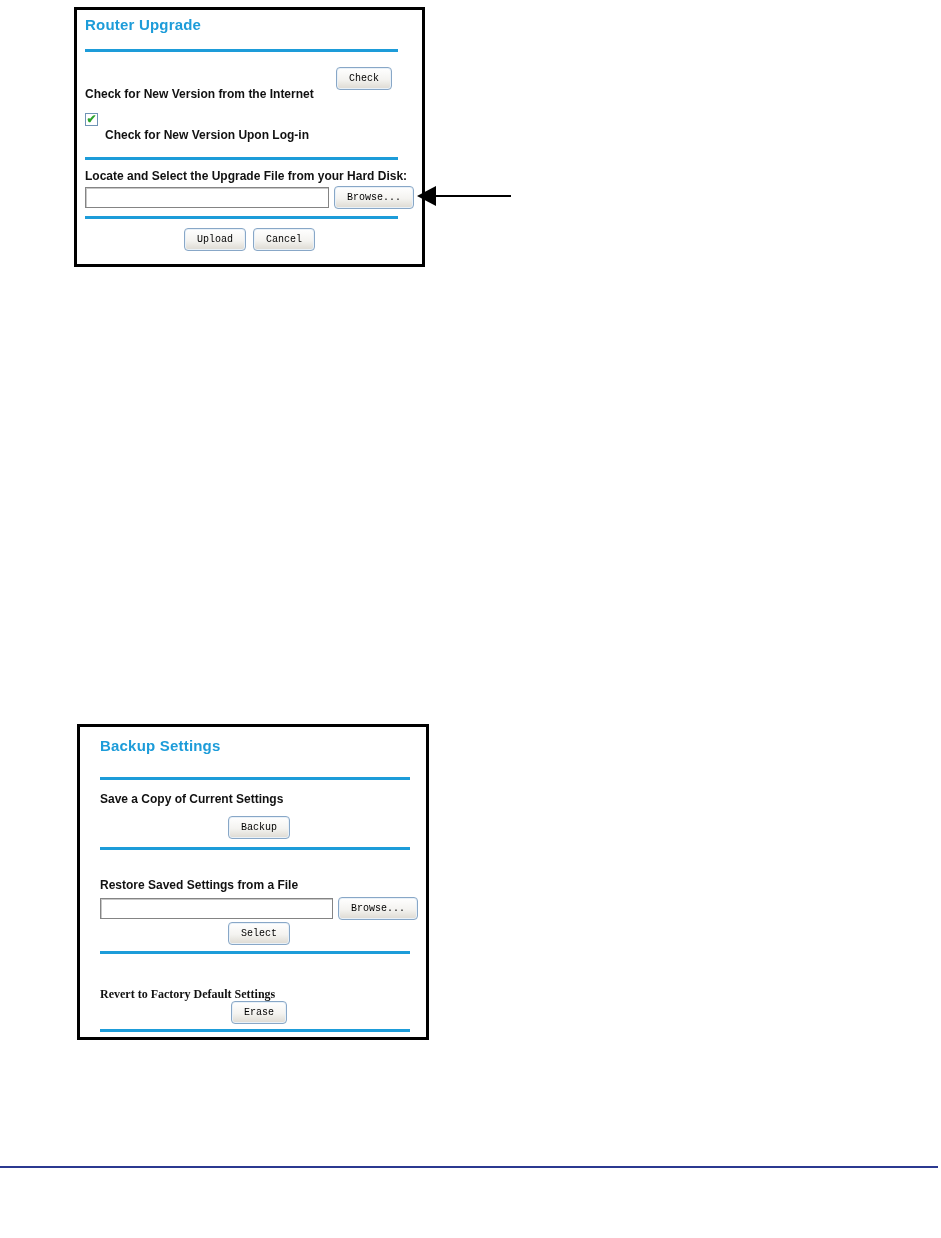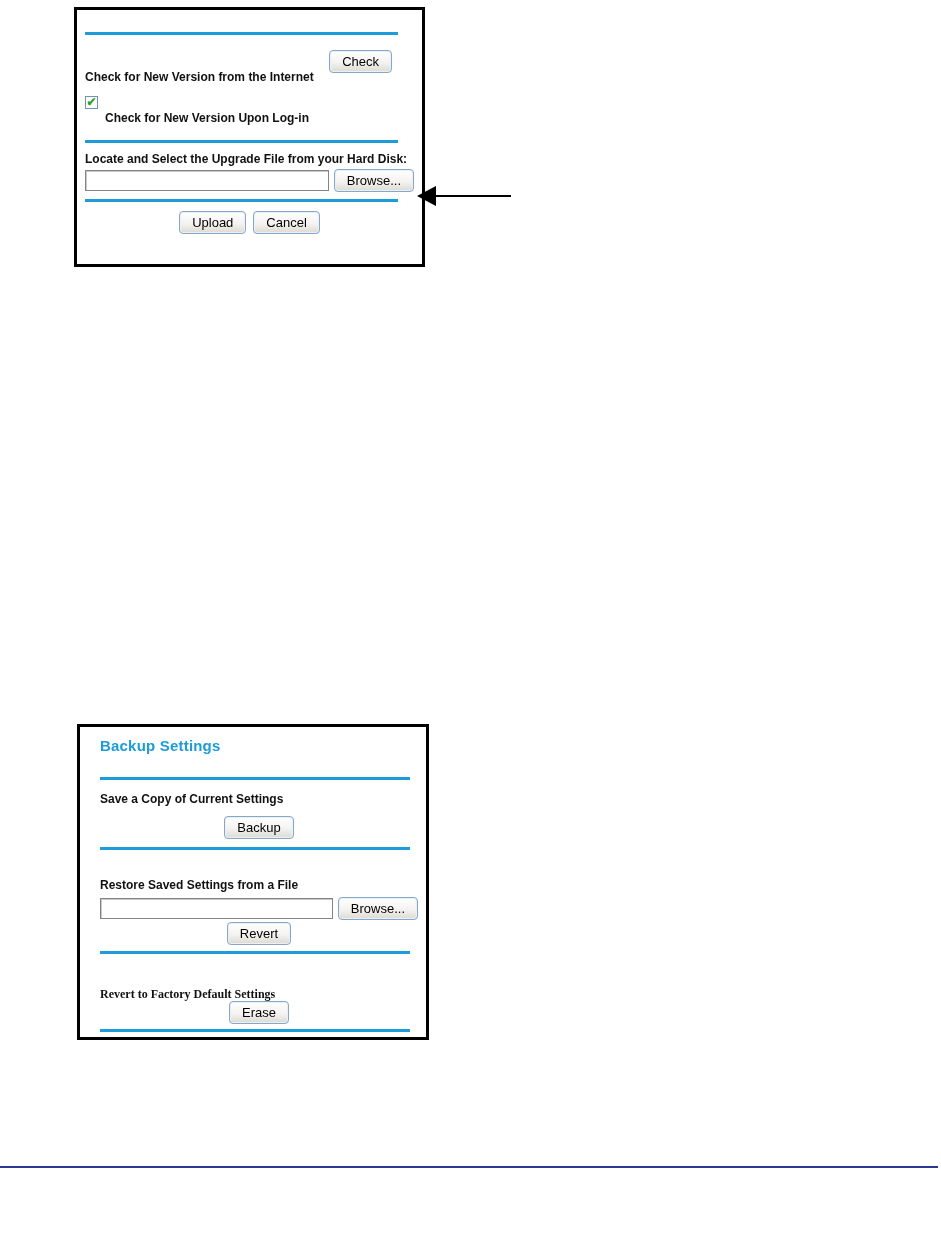--- a/index.html
+++ b/index.html
@@ -31,22 +31,22 @@
   .lbl {
     font-size: 12px;
     font-weight: bold;
     color: #111111;
     line-height: 14px;
     margin-top: 32px;
   }
 
   
   .xp-btn {
-    font-family: Liberation Sans, sans-serif;
-    font-size: 13px;
+    font-family: Liberation Mono, monospace;
+    font-size: 10px;
     color: #000000;
     background: linear-gradient(180deg, #ffffff 0%, #f4f3f0 55%, #dddad2 100%);
     border: 1px solid #88a7c7;
     border-radius: 4px;
     box-shadow: inset 0 0 0 1px #e9f1f8;
     padding: 2px 12px;
     height: 23px;
     line-height: 17px;
     cursor: pointer;
     white-space: nowrap;
@@ -129,20 +129,21 @@
     position: absolute;
     left: 0; top: 1166px;
     width: 938px; height: 2px;
     background: #2b3990;
   }
 </style>
 </head>
 <body>
 
 <div class="dialog" id="dlg-upgrade">
+  <div class="dlg-title">Router Upgrade</div>
   <div class="hr hr1"></div>
 
   <div class="row between check-row">
     <span class="lbl">Check for New Version from the Internet</span>
     <button class="xp-btn">Check</button>
   </div>
 
   <div class="row checkbox-row">
     <span class="checkbox">
         <span class="checkmark">✔</span>
@@ -182,21 +183,21 @@
   </div>
 
   <div class="hr hr2"></div>
 
   <div class="lbl restore-lbl">Restore Saved Settings from a File</div>
   <div class="row file-row">
     <input class="txt" type="text" value="" style="">
     <button class="xp-btn">Browse...</button>
   </div>
   <div class="row center restore-row">
-    <button class="xp-btn">Revert</button>
+    <button class="xp-btn">Select</button>
   </div>
 
   <div class="hr hr3"></div>
 
   <div class="lbl revert-lbl">Revert to Factory Default Settings</div>
   <div class="row center erase-row">
     <button class="xp-btn">Erase</button>
   </div>
 
   <div class="hr hr4"></div>

